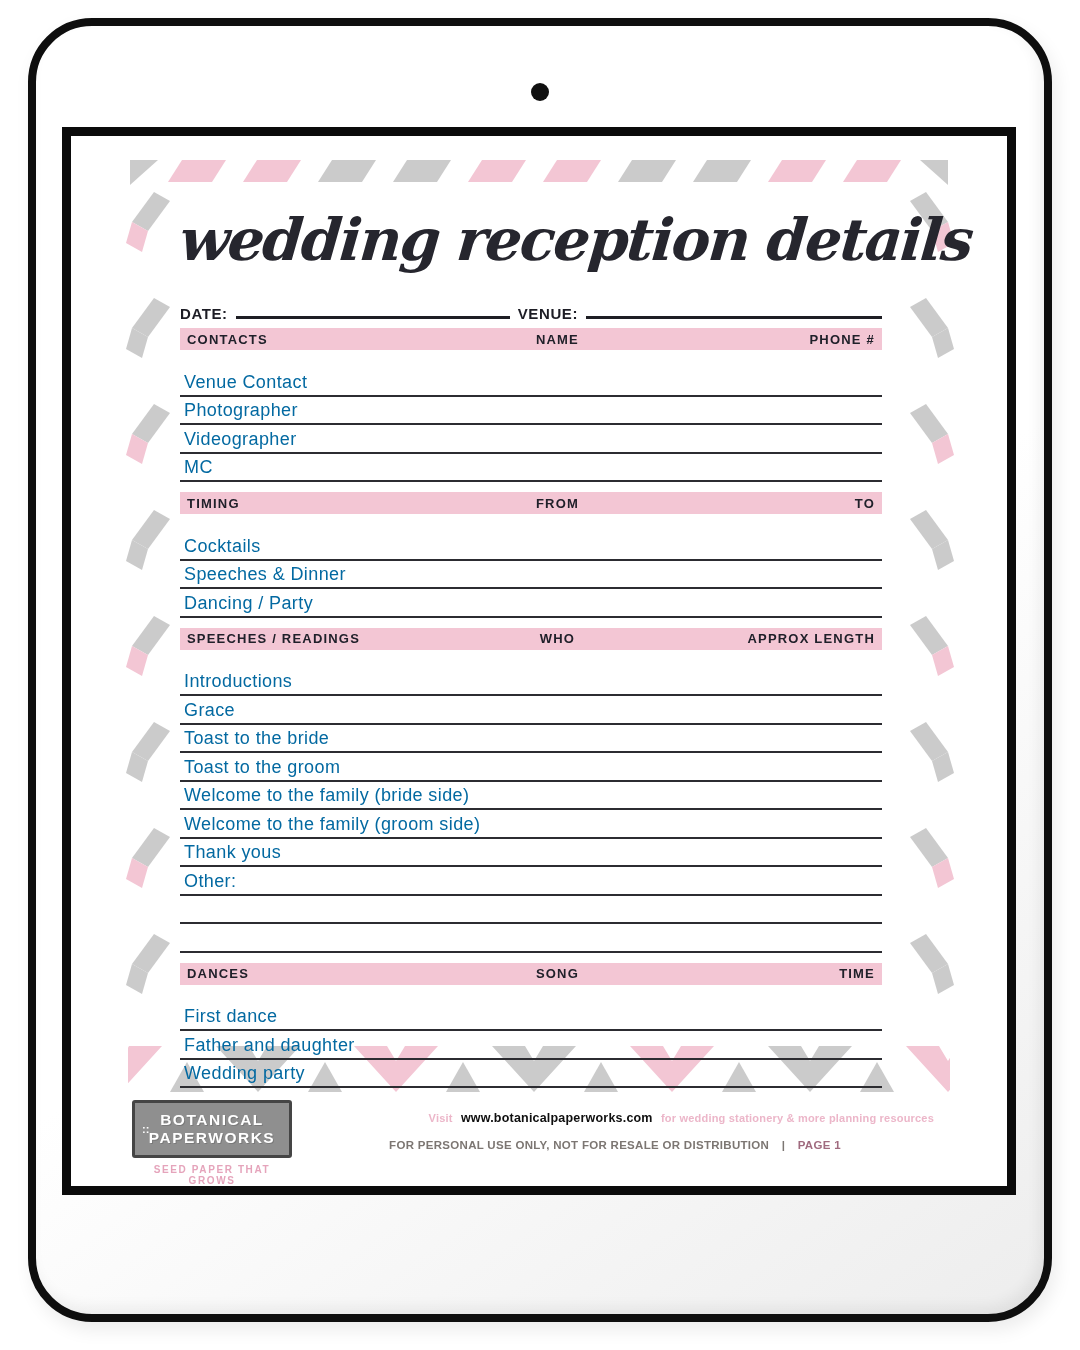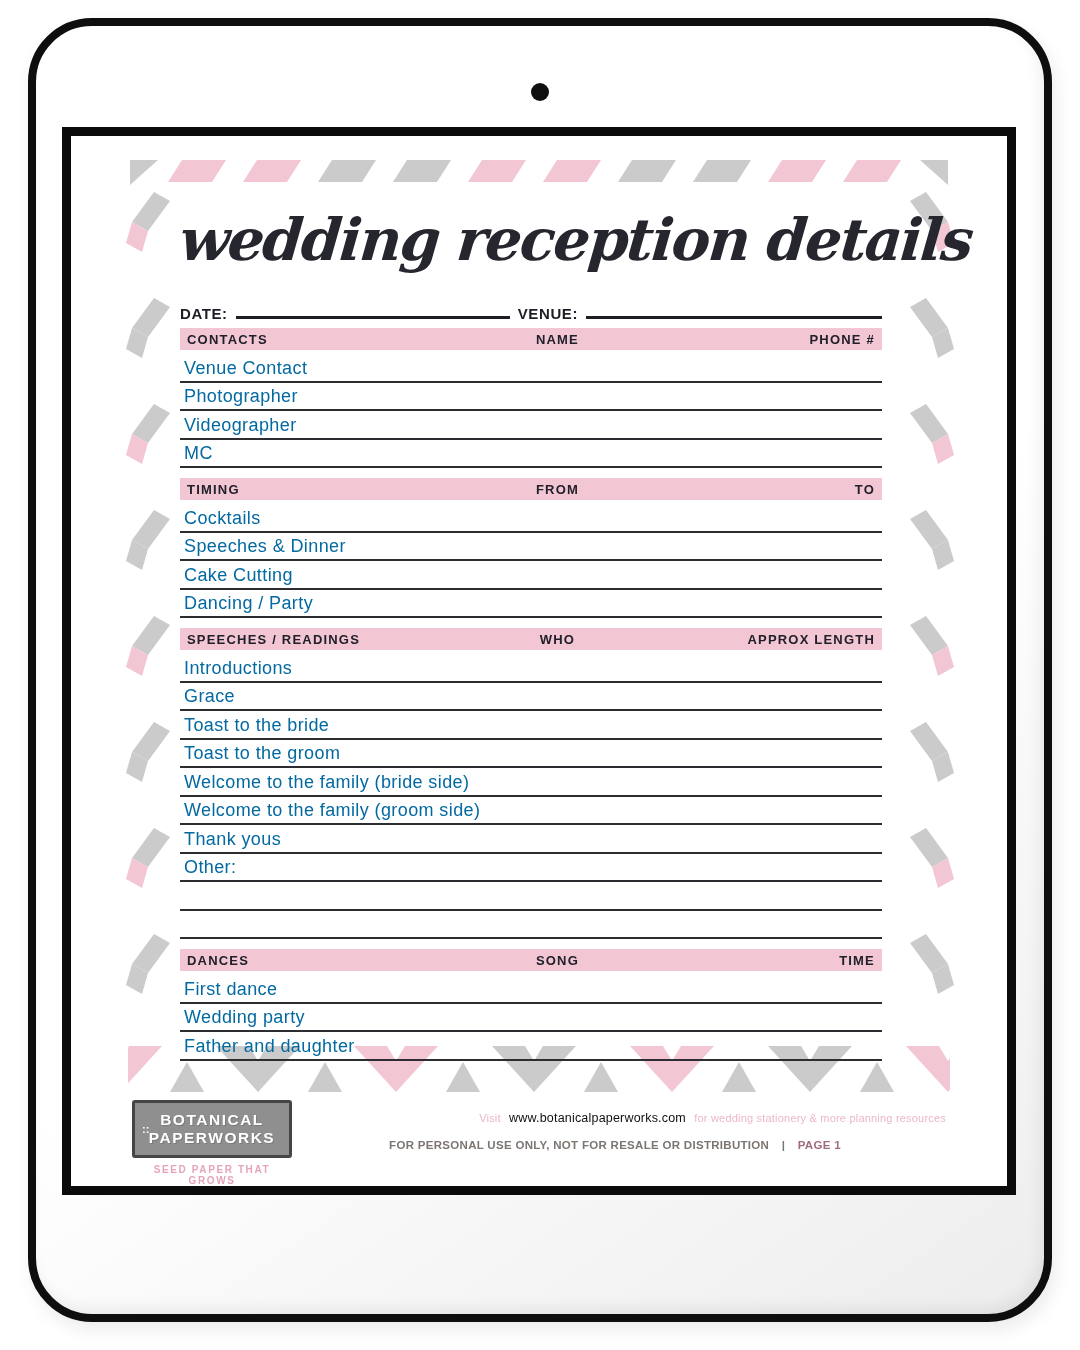--- a/index.html
+++ b/index.html
@@ -49,21 +49,21 @@
   }
   .fill-line{border-bottom:3px solid #1e1e24;height:1px;margin:0 8px 3px 8px;}
   .dv-line-date{flex:1;}
   .dv-line-venue{flex:1.08;margin-right:0;}
 
   
   #sections{position:absolute;left:180px;top:328px;width:702px;}
   section{margin-bottom:10px;}
   .sec-bar{
     height:22px;display:flex;align-items:center;background:var(--pink);
-    padding:0 7px;box-sizing:border-box;margin-bottom:4px;
+    padding:0 7px;box-sizing:border-box;margin-bottom:18px;
     font-weight:700;font-size:13px;letter-spacing:1.2px;color:#20202a;
   }
   .sec-c1{flex:1.25;text-align:left;}
   .sec-c2{flex:1;text-align:center;}
   .sec-c3{flex:1;text-align:right;}
   .frow{
     height:28.5px;box-sizing:border-box;border-bottom:2.5px solid #2c2c31;
     display:flex;align-items:center;padding:2px 4px 0 4px;
   }
   .frow-label{font-size:18px;color:#0369a1;letter-spacing:0.4px;}
@@ -80,22 +80,22 @@
   }
   .logo-text{
     font-weight:700;font-size:15.5px;line-height:1.15;color:#ffffff;
     letter-spacing:1.5px;text-align:center;text-shadow:1px 1px 0 #7a7a7a;
   }
   .logo-tagline{
     position:absolute;left:132px;top:1164px;width:160px;text-align:center;
     font-weight:700;font-size:10px;letter-spacing:1.6px;color:#e5a4bb;
   }
   .visit{
-    position:absolute;left:276px;top:1111px;width:670px;text-align:right;
-    font-weight:400;font-size:11px;color:#ecb6c9;letter-spacing:0.2px;
+    position:absolute;left:264px;top:1111px;width:670px;text-align:right;
+    font-weight:700;font-size:11px;color:#ecb6c9;letter-spacing:0.2px;
   }
   .visit-url{color:#0f0f0f;font-size:12.5px;margin:0 5px;cursor:pointer;}
   .legal{
     position:absolute;left:280px;top:1139px;width:670px;text-align:center;
     font-weight:700;font-size:11.5px;color:#7c7672;letter-spacing:0.3px;
   }
   .legal-sep{margin:0 9px;color:#7c7672;}
   .legal-page{color:#a06b7f;}
 </style>
 </head>
@@ -213,23 +213,20 @@
           <span class="sec-c2">FROM</span>
           <span class="sec-c3">TO</span>
         </div>
         <div class="frow">
           <span class="frow-label">Cocktails</span>
         </div>
         <div class="frow">
           <span class="frow-label">Speeches &amp; Dinner</span>
         </div>
         <div class="frow">
-          <span class="frow-label">Cake Cutting</span>
-        </div>
-        <div class="frow">
           <span class="frow-label">Dancing / Party</span>
         </div>
       </section>
       <section>
         <div class="sec-bar">
           <span class="sec-c1">SPEECHES / READINGS</span>
           <span class="sec-c2">WHO</span>
           <span class="sec-c3">APPROX LENGTH</span>
         </div>
         <div class="frow">
@@ -266,24 +263,24 @@
       <section>
         <div class="sec-bar">
           <span class="sec-c1">DANCES</span>
           <span class="sec-c2">SONG</span>
           <span class="sec-c3">TIME</span>
         </div>
         <div class="frow">
           <span class="frow-label">First dance</span>
         </div>
         <div class="frow">
+          <span class="frow-label">Father and daughter</span>
+        </div>
+        <div class="frow">
           <span class="frow-label">Wedding party</span>
-        </div>
-        <div class="frow">
-          <span class="frow-label">Father and daughter</span>
         </div>
       </section>
     </div>
 
   <div class="logo-box">
     <span class="logo-mark">::</span>
     <div class="logo-text">
       <div>BOTANICAL</div>
       <div>PAPERWORKS</div>
     </div>

